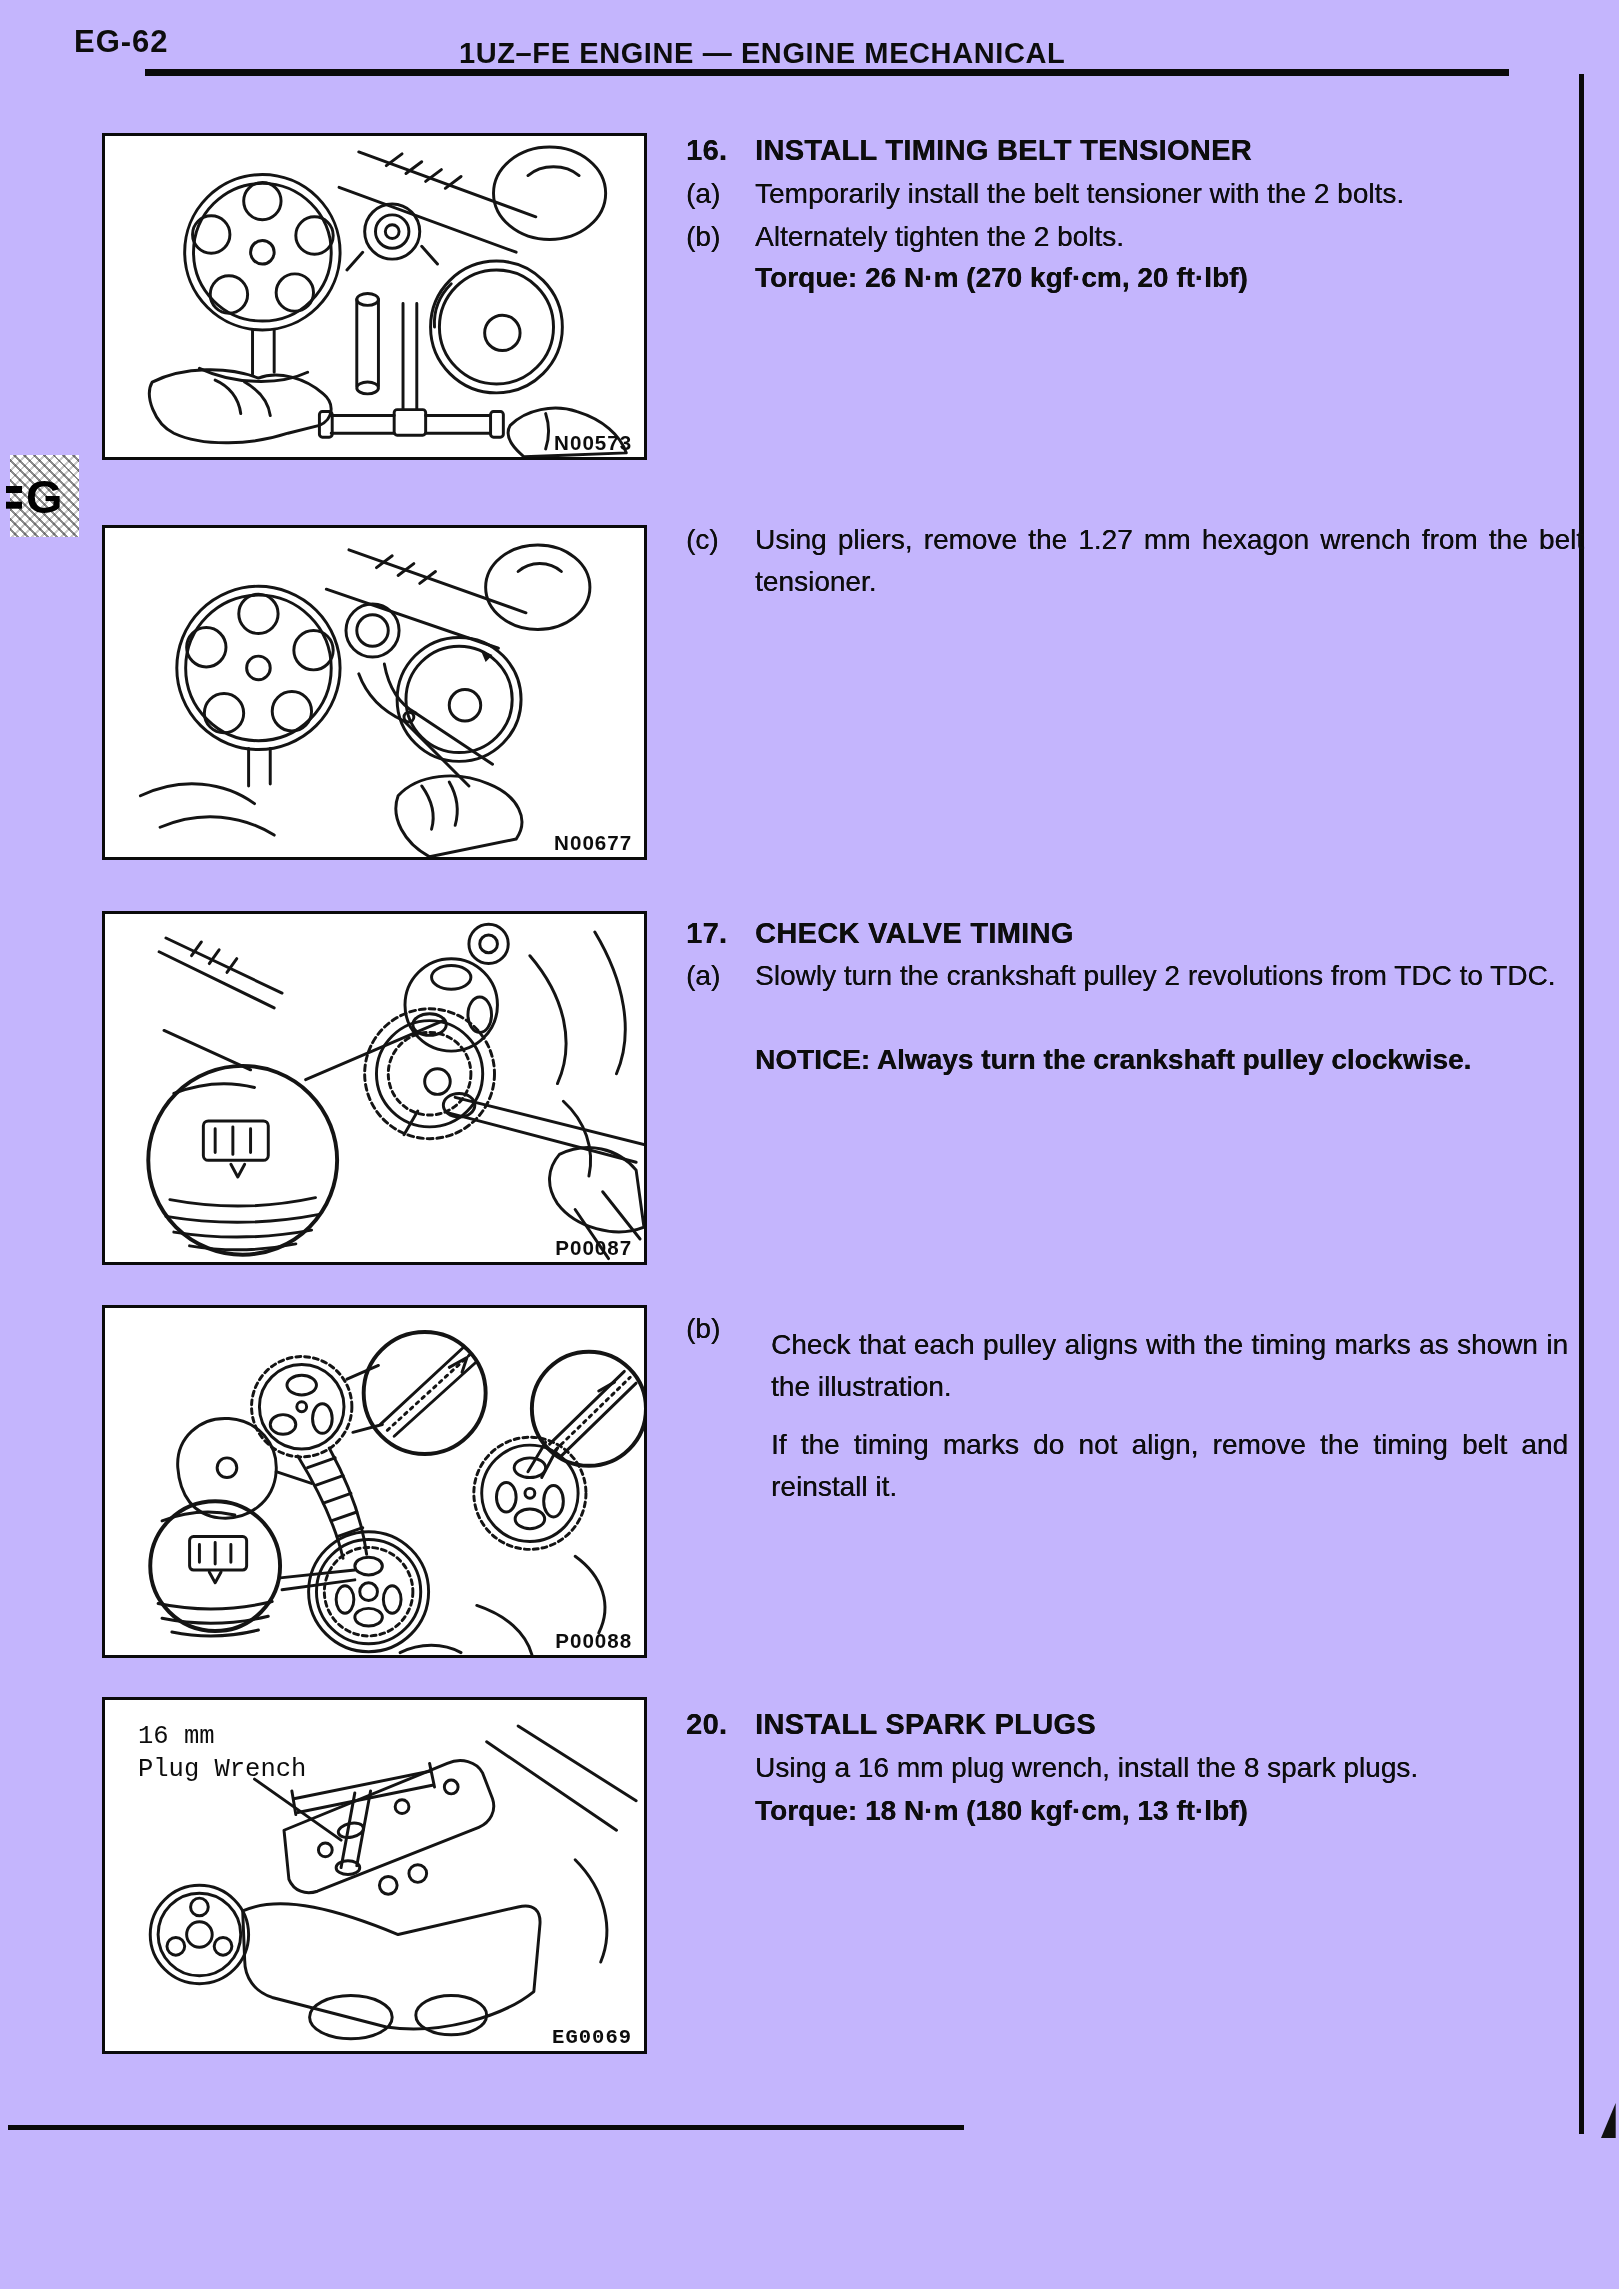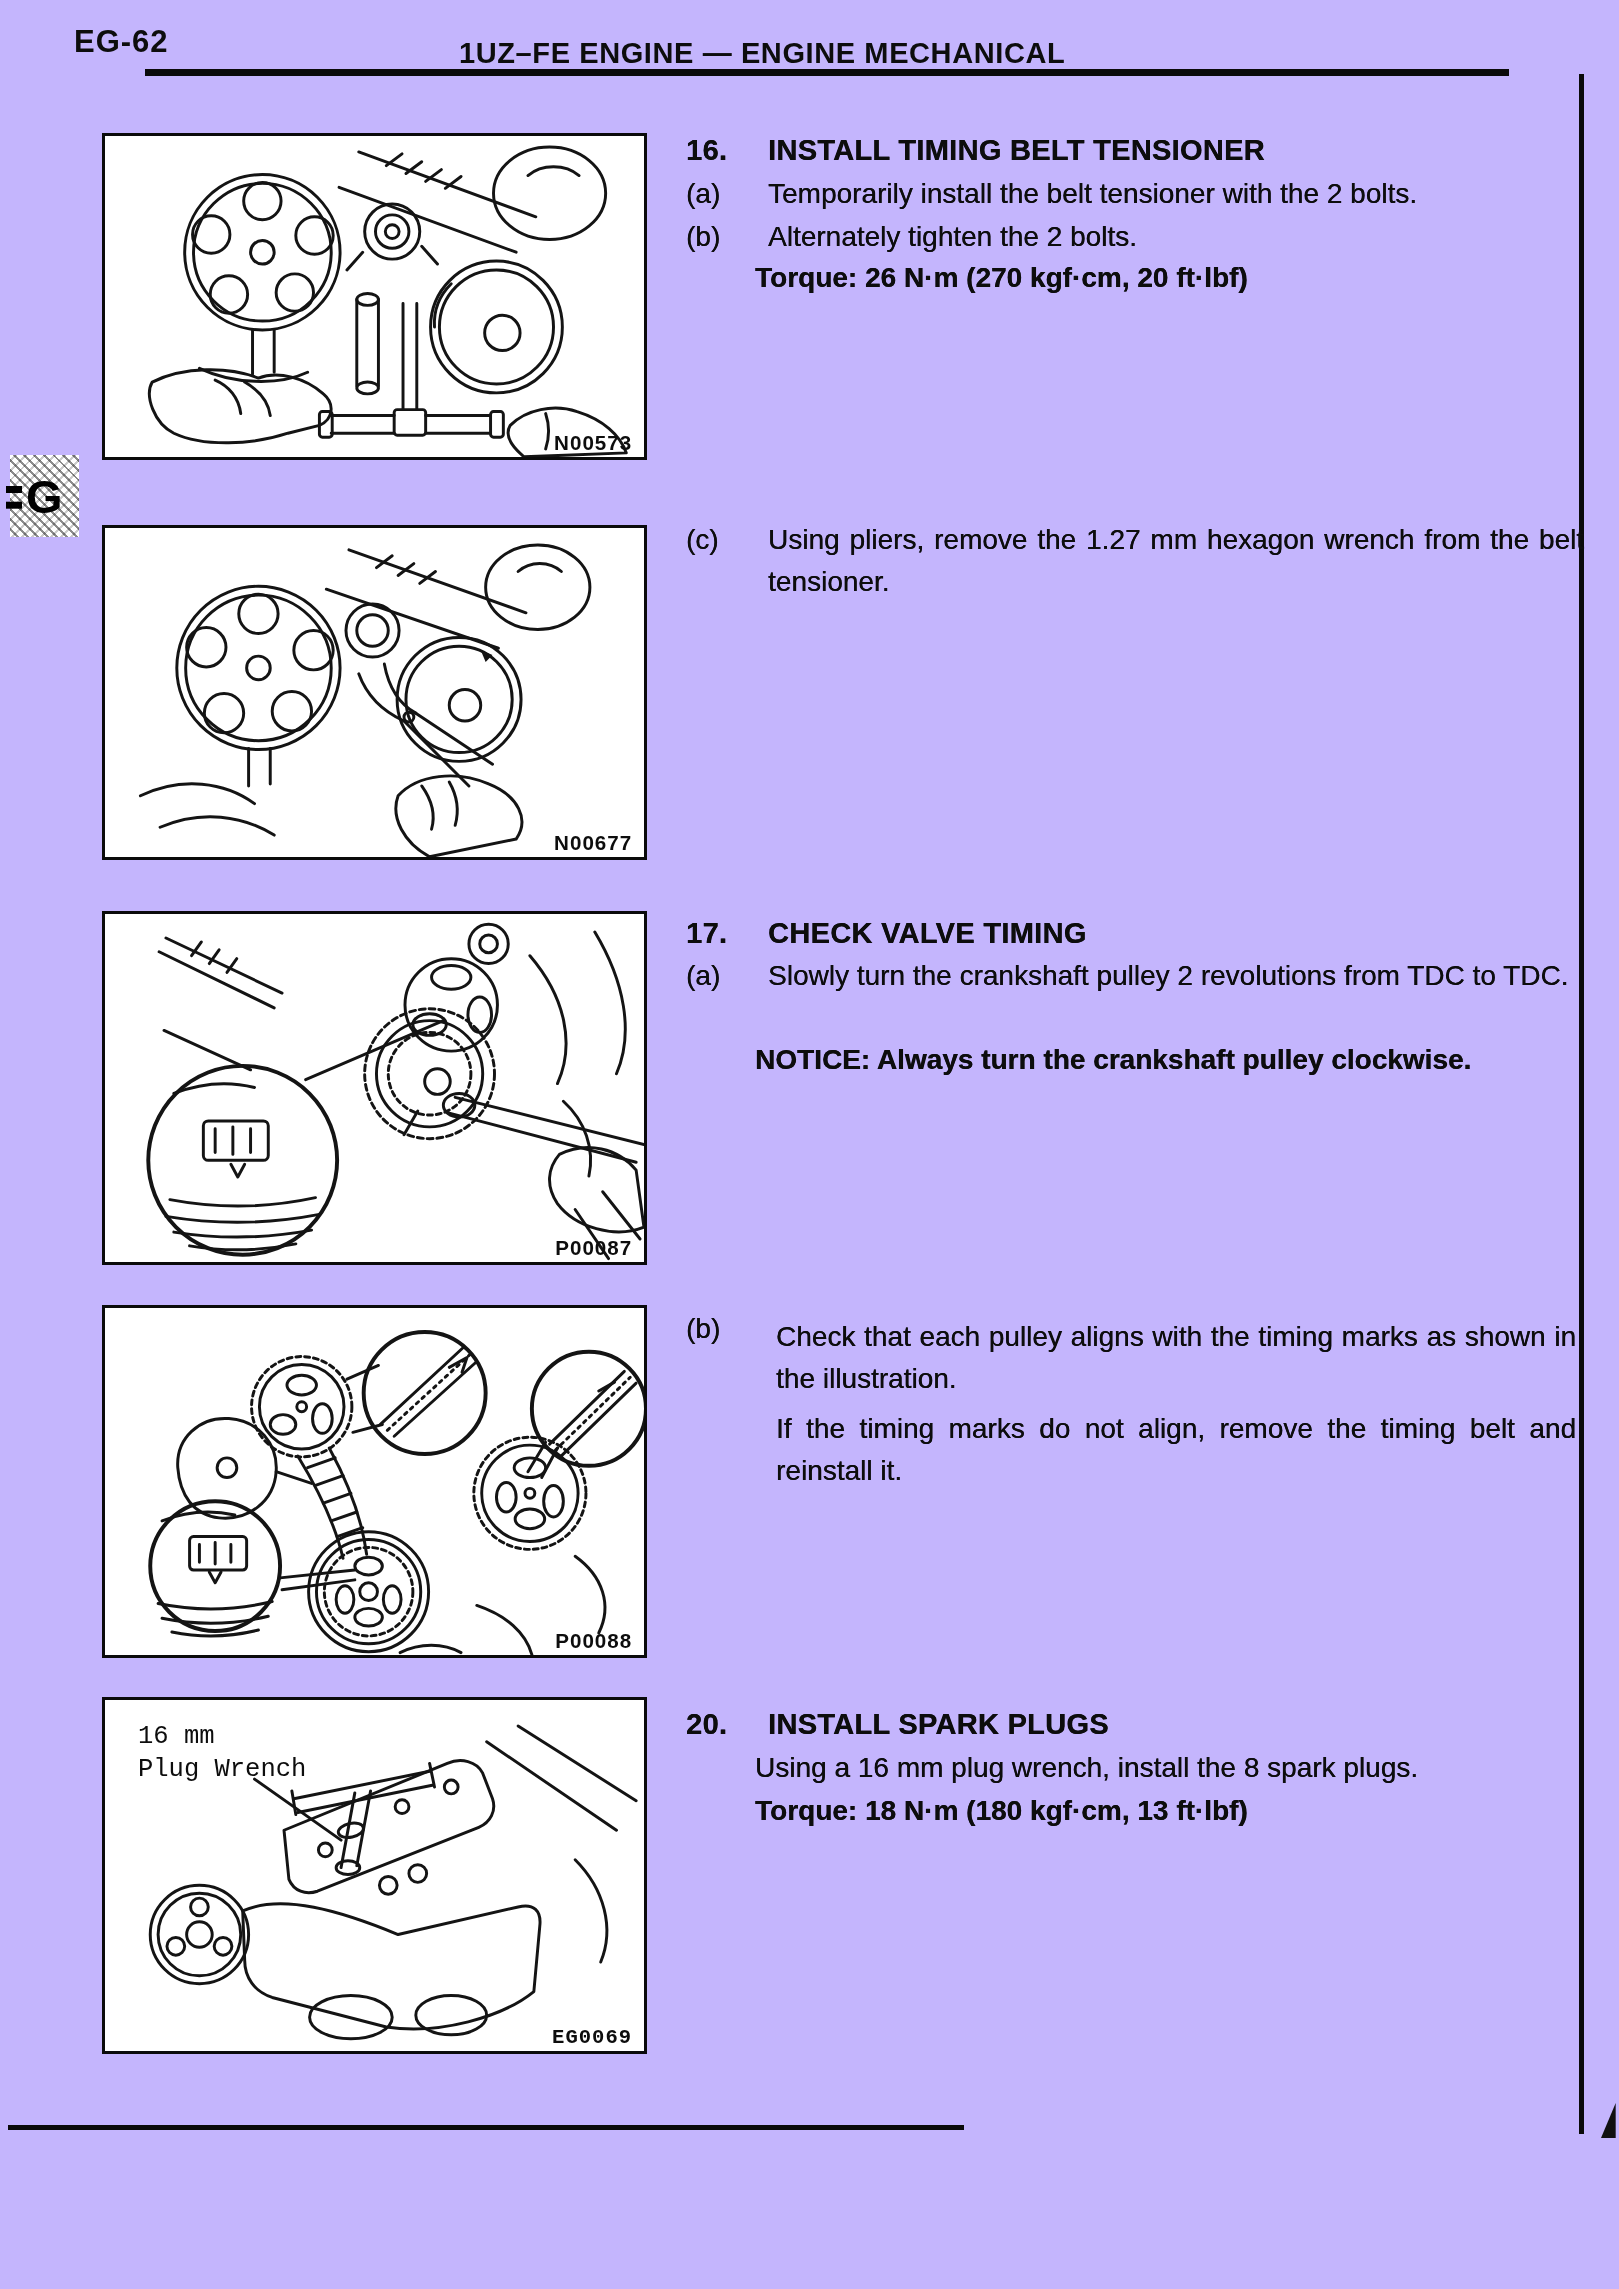--- a/index.html
+++ b/index.html
@@ -35,24 +35,24 @@
              letter-spacing:1px; z-index:2; }
   .fig1 { top:133px;  height:327px; }
   .fig2 { top:525px;  height:335px; }
   .fig3 { top:911px;  height:354px; }
   .fig4 { top:1305px; height:353px; }
   .fig5 { top:1697px; height:357px;font-family:Liberation Mono, monospace; }
   .fig5-label { position:absolute; left:33px; top:19.6px; font-size:25.5px; line-height:33px; z-index:2; }
   
   .tblock { position:absolute; left:686px; width:898px; font-size:28px; line-height:42px;
             text-shadow:0.3px 0 0 #0d0d0d; }
-  .row { display:flex;gap:13px; }
+  .row { display:flex; }
   .row .lab { flex:0 0 69px; width:69px; }
   .row .txt { flex:1; text-align:justify; }
-  .row .txt p { margin:8px; }
+  .row .txt p { margin:16px; }
   .head { font-weight:bold; font-size:29px; letter-spacing:0.3px; }
   .bold { font-weight:bold; }
   .ind  { margin-left:69px; }
 </style>
 </head>
 <body>
 
 <div class="page">
 
   <div class="pageno">EG-62</div>

